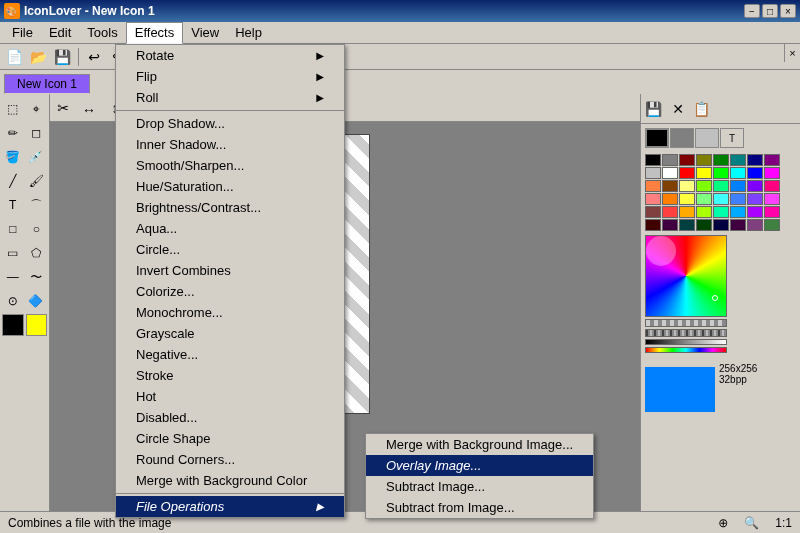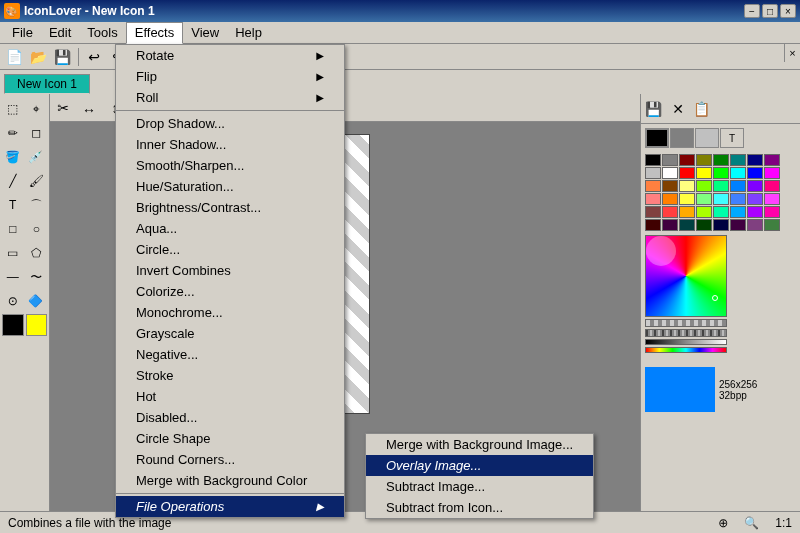--- a/index.html
+++ b/index.html
@@ -19,21 +19,21 @@
     .menu-item.effects-active { background: white; border: 1px solid #888; border-bottom: 1px solid white; z-index: 100; position: relative; }
 
     
     #toolbar { background: #d4d0c8; height: 26px; display: flex; align-items: center; padding: 2px 4px; border-bottom: 1px solid #888; gap: 2px; }
     .toolbar-btn { width: 22px; height: 22px; background: #d4d0c8; border: 1px solid transparent; display: flex; align-items: center; justify-content: center; font-size: 14px; cursor: pointer; }
     .toolbar-sep { width: 1px; height: 18px; background: #888; margin: 0 2px; }
 
     
     #tab-bar { background: #d4d0c8; height: 24px; display: flex; align-items: flex-end; padding: 0 4px; }
     .tab { background: #d4d0c8; border: 1px solid #888; border-bottom: none; padding: 2px 12px; font-size: 12px; height: 20px; display: flex; align-items: center; cursor: pointer; }
-    .tab.active { background: #14b8a6; border-bottom: 1px solid #d4d0c8; margin-top: 9px; }
+    .tab.active { background: #8b5cf6; border-bottom: 1px solid #d4d0c8; margin-top: 9px; }
 
     
     #main-area { display: flex; height: calc(533px - 22px - 22px - 26px - 24px - 22px); }
 
     
     #left-toolbar { width: 50px; background: #d4d0c8; border-right: 1px solid #888; display: flex; flex-direction: column; padding: 4px 2px; gap: 2px; }
     .tool-btn { width: 22px; height: 22px; background: #d4d0c8; border: 1px solid transparent; display: flex; align-items: center; justify-content: center; font-size: 12px; cursor: pointer; }
     .tool-row { display: flex; gap: 2px; }
 
     
@@ -240,21 +240,21 @@
       </div>
 
       <div style="display:flex;flex-direction:column;gap:2px;margin:2px 0;">
         <div style="width:82px;height:8px;background:repeating-linear-gradient(90deg,#ccc 0px,#ccc 4px,#888 4px,#888 8px);border:1px solid #666;"></div>
         <div style="width:82px;height:8px;background:repeating-linear-gradient(90deg,#444 0px,#444 2px,#888 2px,#888 4px,#bbb 4px,#bbb 6px,#888 6px,#888 8px);border:1px solid #666;"></div>
         <div style="width:82px;height:6px;background:linear-gradient(90deg,black,#888,white);border:1px solid #666;"></div>
         <div style="width:82px;height:6px;background:linear-gradient(90deg,red,yellow,lime,cyan,blue,magenta,red);border:1px solid #666;"></div>
       </div>
     </div>
 
-    <div style="padding:4px;display:flex;gap:4px;align-items:center;">
+    <div style="padding:4px;display:flex;gap:4px;align-items:flex-start;">
       <div id="icon-preview" style="width:70px;height:45px;background:#0080ff;"></div>
       <div>
         <div style="font-size:10px;">256x256</div>
         <div style="font-size:10px;">32bpp</div>
       </div>
     </div>
   </div>
 </div>
 
 <div id="status-bar">
@@ -291,14 +291,14 @@
   <div class="menu-entry">Merge with Background Color</div>
   <div class="menu-separator"></div>
   <div class="menu-entry highlighted has-sub">File Operations</div>
 
 </div>
 
 <div id="file-ops-submenu" style="position:absolute;top:433px;left:365px;background:#d4d0c8;border:1px solid #888;box-shadow:2px 2px 4px rgba(0,0,0,0.4);min-width:200px;z-index:1001;">
   <div class="menu-entry">Merge with Background Image...</div>
   <div class="menu-entry highlighted">Overlay Image...</div>
   <div class="menu-entry">Subtract Image...</div>
-  <div class="menu-entry">Subtract from Icon...</div>
+  <div class="menu-entry">Subtract from Image...</div>
 </div>
 
 </body></html>

